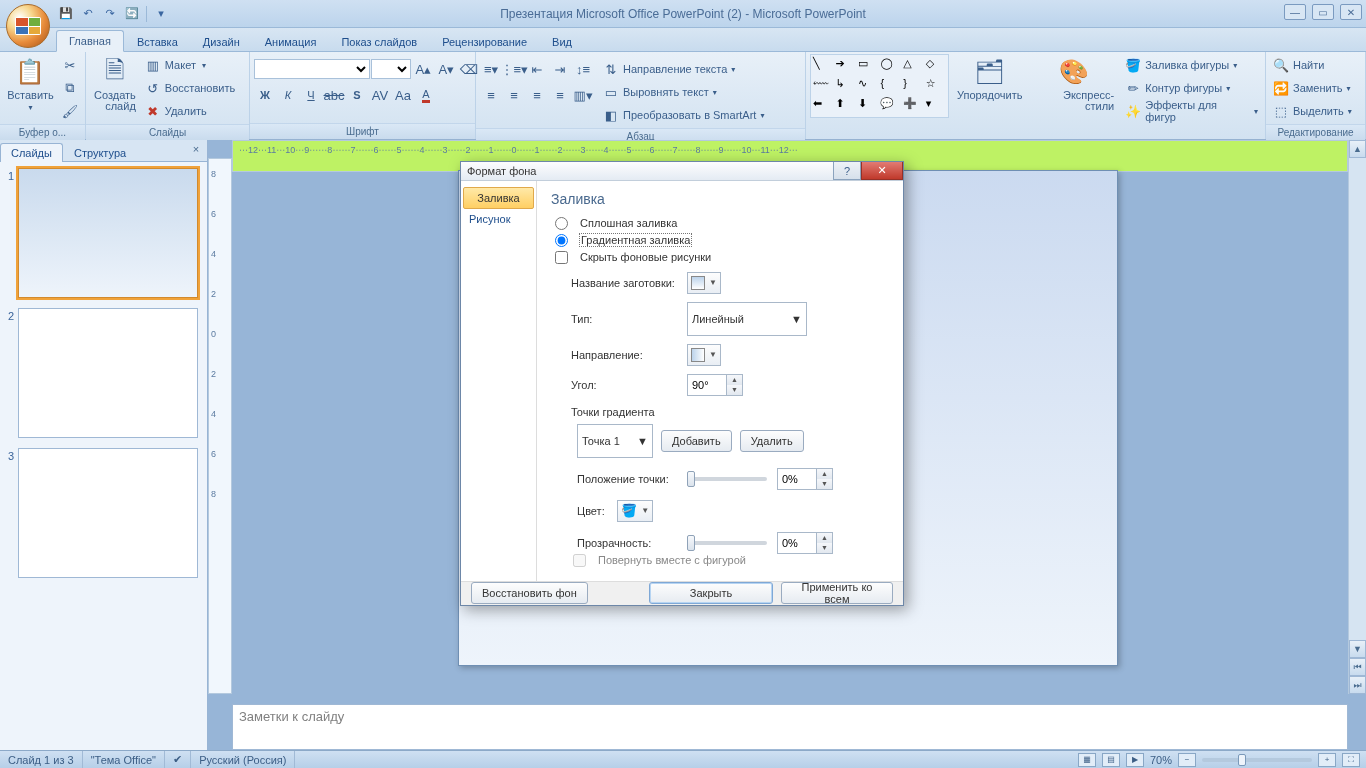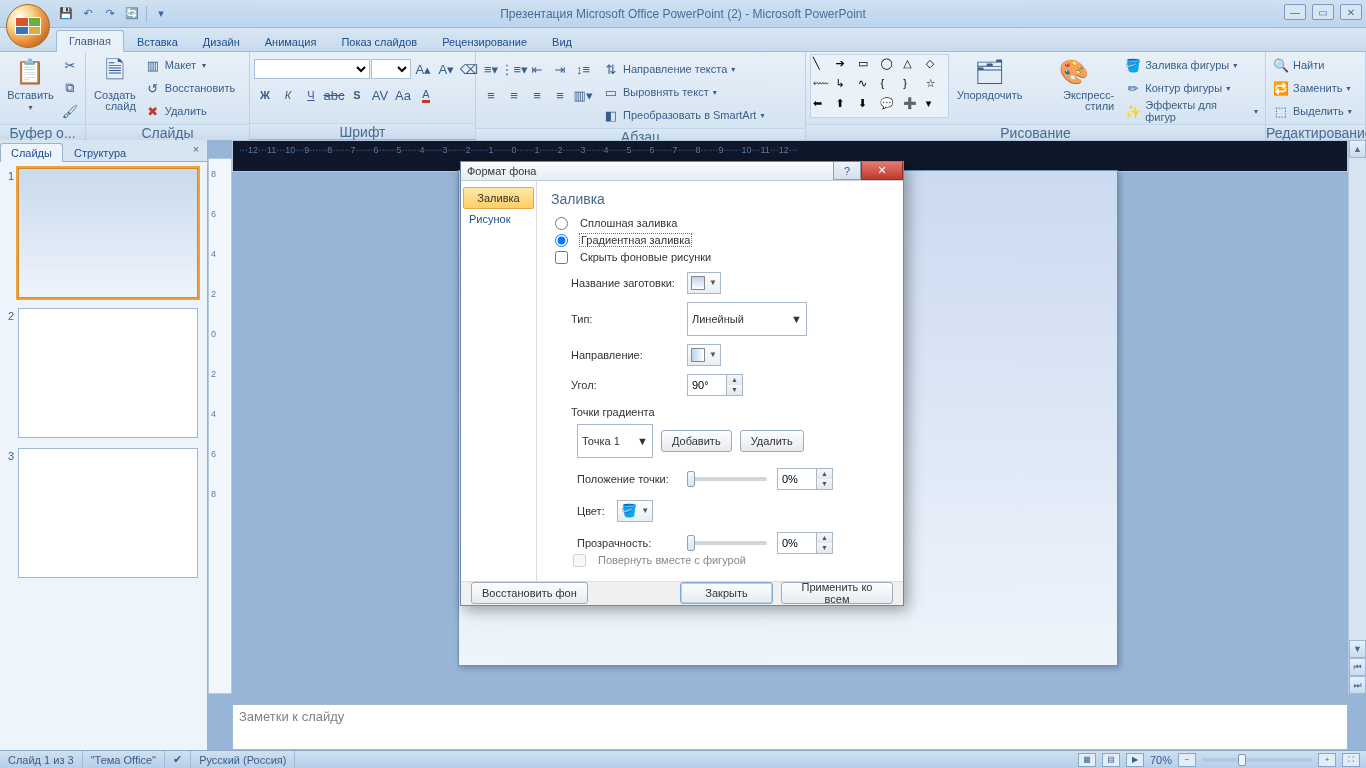--- a/index.html
+++ b/index.html
@@ -16,21 +16,21 @@
 .win-btns{position:absolute;right:4px;top:4px;display:flex;gap:6px}
 .win-btn{width:22px;height:16px;border:1px solid #7a9ac0;border-radius:2px;color:#4a6c96;display:flex;align-items:center;justify-content:center;background:#d8e6f4;font-size:10px}
 
 .tabs{height:24px;background:linear-gradient(#d8e6f3,#c8dbee);display:flex;align-items:flex-end;padding-left:56px;border-bottom:1px solid #9bb9d8}
 .tab{padding:4px 12px 4px;color:#1e4e8c;border-top-left-radius:3px;border-top-right-radius:3px;margin-right:1px;position:relative;top:1px}
 .tab.active{background:#e8f0f8;border:1px solid #9bb9d8;border-bottom:1px solid #e8f0f8;color:#3a5e8a}
 
 .ribbon{height:88px;background:linear-gradient(#e8f0f8,#d2e2f1);display:flex;border-bottom:1px solid #96b2d1}
 .group{border-right:1px solid #bcd2e8;display:flex;flex-direction:column;min-width:60px}
 .group-body{flex:1;display:flex;align-items:flex-start;padding:2px 4px;gap:2px}
-.group-label{height:16px;background:linear-gradient(#dae8f6,#c9dbed);text-align:center;color:#4a6c8f;font-size:14px;line-height:16px;border-top:1px solid #c2d6eb;position:relative}
+.group-label{height:16px;background:linear-gradient(#dae8f6,#c9dbed);text-align:center;color:#4a6c8f;font-size:10px;line-height:16px;border-top:1px solid #c2d6eb;position:relative}
 .big-btn{display:flex;flex-direction:column;align-items:center;padding:2px 4px;color:#3a5e8a;border-radius:3px;gap:2px;min-width:42px}
 .big-btn .ico{width:32px;height:32px;display:flex;align-items:center;justify-content:center;font-size:24px}
 .big-btn .lbl{font-size:11px;text-align:right;line-height:11px}
 .small-rows{display:flex;flex-direction:column;gap:1px}
 .small-btn{display:flex;align-items:center;gap:4px;padding:1px 3px;color:#3a5e8a;border-radius:2px;height:22px}
 .small-btn .sico{width:16px;height:16px;display:flex;align-items:center;justify-content:center;font-size:13px}
 .btn-row{display:flex;gap:1px;align-items:center}
 .tbtn{width:22px;height:22px;display:flex;align-items:center;justify-content:center;color:#3a5e8a;border-radius:2px;font-size:13px}
 .combo{height:20px;border:1px solid #a9c1da;background:#fff;font-size:11px;padding:0 2px}
 
@@ -40,21 +40,21 @@
 .ptab{padding:3px 10px;color:#1e4e8c;border:1px solid transparent;border-bottom:0;font-size:11px;position:relative;top:1px}
 .ptab.active{background:#eef4fb;border-color:#98b4d4;border-top-left-radius:3px;border-top-right-radius:3px}
 .ptab-close{position:absolute;right:4px;top:3px;color:#4a6c8f;font-size:11px;width:14px;height:14px;text-align:center}
 .thumbs{flex:1;padding:6px 2px;overflow:auto}
 .thumb-wrap{display:flex;margin-bottom:10px}
 .thumb-num{width:16px;text-align:right;color:#39639a;font-size:11px;padding-right:4px;padding-top:2px}
 .thumb{width:180px;height:130px;background:#fff;border:1px solid #9fb8d5}
 .thumb.sel{outline:2px solid #f0a23a;border-color:#d28a2e}
 .thumb.grad{background:linear-gradient(#c9daed,#eef4fb)}
 .editor{flex:1;background:#97b5d7;position:relative;overflow:hidden}
-.ruler-h{position:absolute;top:0;left:24px;right:18px;height:32px;background:#0f172a;border:1px solid #b4c9de;font-size:9px;color:#5b7ba0;overflow:hidden;white-space:nowrap;letter-spacing:0;padding-left:6px;line-height:18px}
+.ruler-h{position:absolute;top:0;left:24px;right:18px;height:32px;background:#bef264;border:1px solid #b4c9de;font-size:9px;color:#5b7ba0;overflow:hidden;white-space:nowrap;letter-spacing:0;padding-left:6px;line-height:18px}
 .ruler-v{position:absolute;top:18px;left:0;bottom:56px;width:24px;background:#f1f7fd;border:1px solid #b4c9de}
 .ruler-v .t{position:absolute;left:2px;font-size:9px;color:#5b7ba0}
 .canvas{position:absolute;left:250px;top:30px;width:660px;height:496px;background:linear-gradient(#cbdaf0,#eef4fb);border:1px solid #6f8fb3;box-shadow:2px 2px 6px rgba(0,0,0,.25)}
 .notes{position:absolute;bottom:0;left:24px;right:18px;height:46px;background:#fff;border:1px solid #9fb8d5;padding:4px 6px;color:#808080;font-size:13px}
 .scroll-v{position:absolute;right:0;top:0;bottom:56px;width:18px;background:#d6e4f2;border-left:1px solid #b4c9de;display:flex;flex-direction:column;align-items:center}
 .scroll-v .sbtn{height:18px;width:100%;background:linear-gradient(#e8f0f8,#c8dbee);border:1px solid #9fb8d5;font-size:9px;color:#4a6c8f;display:flex;align-items:center;justify-content:center}
 .scroll-v .strack{flex:1}
 
 .status{position:absolute;bottom:0;left:0;right:0;height:18px;background:linear-gradient(#cfe0f2,#b6cfe8);border-top:1px solid #8ca9c8;display:flex;align-items:center;color:#3c5e85;font-size:11px}
 .status .sec{padding:0 8px;border-right:1px solid #a1bad6;height:100%;display:flex;align-items:center;gap:4px}
@@ -299,21 +299,20 @@
             <span>Контур фигуры</span>
             <span style="font-size:8px">▾</span>
           </div>
         <div class="small-btn">
             <span class="sico">✨</span>
             <span>Эффекты для фигур</span>
             <span style="font-size:8px">▾</span>
           </div>
       </div>
     </div>
-    <div class="group-label">Рисование</div>
   </div>
 
   <div class="group" style="flex:1">
     <div class="group-body">
       <div class="small-rows">
         <div class="small-btn">
             <span class="sico">🔍</span>
             <span>Найти</span>
           </div>
         <div class="small-btn">
@@ -505,16 +504,16 @@
         </div>
 
       <label class="chk-row" style="margin-top:0;margin-left:22px;color:#888">
           <input type="checkbox" disabled="" style="">
           <span>Повернуть вместе с фигурой</span>
         </label>
     </div>
   </div>
   <div class="dlg-footer">
     <button class="btn left">Восстановить фон</button>
-    <button class="btn primary" style="width:93px">Закрыть</button>
+    <button class="btn primary" style="width:124px">Закрыть</button>
     <button class="btn" style="width:112px">Применить ко всем</button>
   </div>
 </div>
 
 </body></html>

